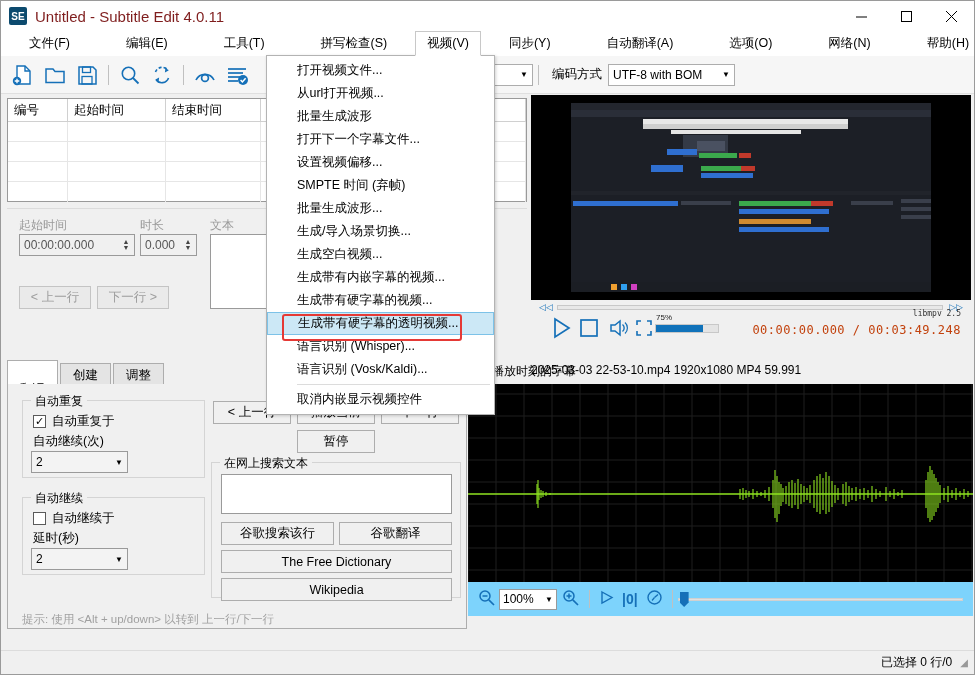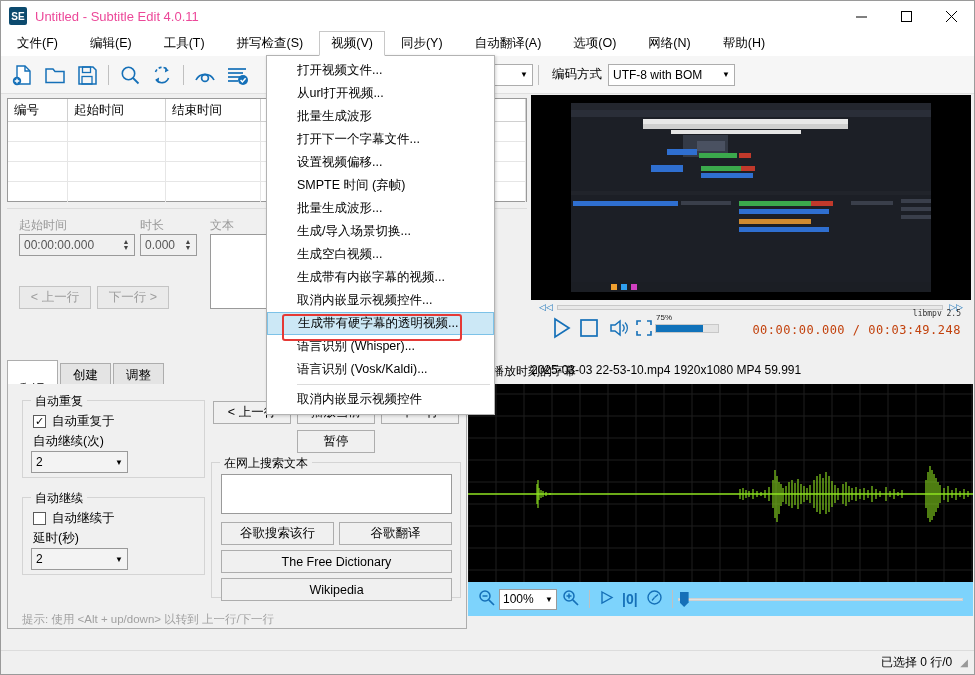--- a/index.html
+++ b/index.html
@@ -25,37 +25,37 @@
     background: #ffffff;
     display: flex; align-items: center;
   }
   .app-icon {
     width: 18px; height: 18px; margin-left: 8px; margin-right: 8px;
     background: #0c4a6e; border-radius: 2px;
     color: #fff; font-size: 10px; font-weight: bold;
     display: flex; align-items: center; justify-content: center;
     font-family: "Liberation Sans", sans-serif;
   }
-  .title-text { font-size: 13px; color: #ec4899; text-align: center; }
+  .title-text { font-size: 15px; color: #7f1d1d; text-align: center; }
   .win-btns { margin-left: auto; display: flex; height: 30px; }
   .win-btn {
     width: 45px; height: 30px;
     display: flex; align-items: center; justify-content: center;
     font-size: 13px; color: #000;
   }
 
   
   .menubar {
     position: absolute; left: 0; top: 30px; width: 973px; height: 25px;
     background: #ffffff;
     display: flex; align-items: center;
     border-bottom: 1px solid #ffffff;
   }
   .menu-item {
-    padding: 4px 16px; font-size: 12.5px; color: #000;
+    padding: 4px 28px; font-size: 12.5px; color: #000;
     height: 25px; line-height: 17px; white-space: nowrap;
   }
   .menu-item.open {
     background: #ffffff;
     border: 1px solid #c8c8c8;
     border-bottom: 1px solid #ffffff;
     padding: 3px 11px;
     position: relative; z-index: 60;
   }
 
@@ -700,21 +700,21 @@
     <div class="dd-item">打开视频文件...</div>
     <div class="dd-item">从url打开视频...</div>
     <div class="dd-item">批量生成波形</div>
     <div class="dd-item">打开下一个字幕文件...</div>
     <div class="dd-item">设置视频偏移...</div>
     <div class="dd-item">SMPTE 时间 (弃帧)</div>
     <div class="dd-item">批量生成波形...</div>
     <div class="dd-item">生成/导入场景切换...</div>
     <div class="dd-item">生成空白视频...</div>
     <div class="dd-item">生成带有内嵌字幕的视频...</div>
-    <div class="dd-item">取消内嵌显示视频控件...</div>
+    <div class="dd-item">生成带有硬字幕的视频...</div>
     <div class="dd-item highlight">生成带有硬字幕的透明视频...</div>
     <div class="dd-item">语言识别 (Whisper)...</div>
     <div class="dd-item">语言识别 (Vosk/Kaldi)...</div>
     <div class="dd-sep"></div>
     <div class="dd-item">取消内嵌显示视频控件</div>
   </div>
 
   <div class="redbox" style="left:281px;top:313px;width:180px;height:27px"></div>
 
 </div>

